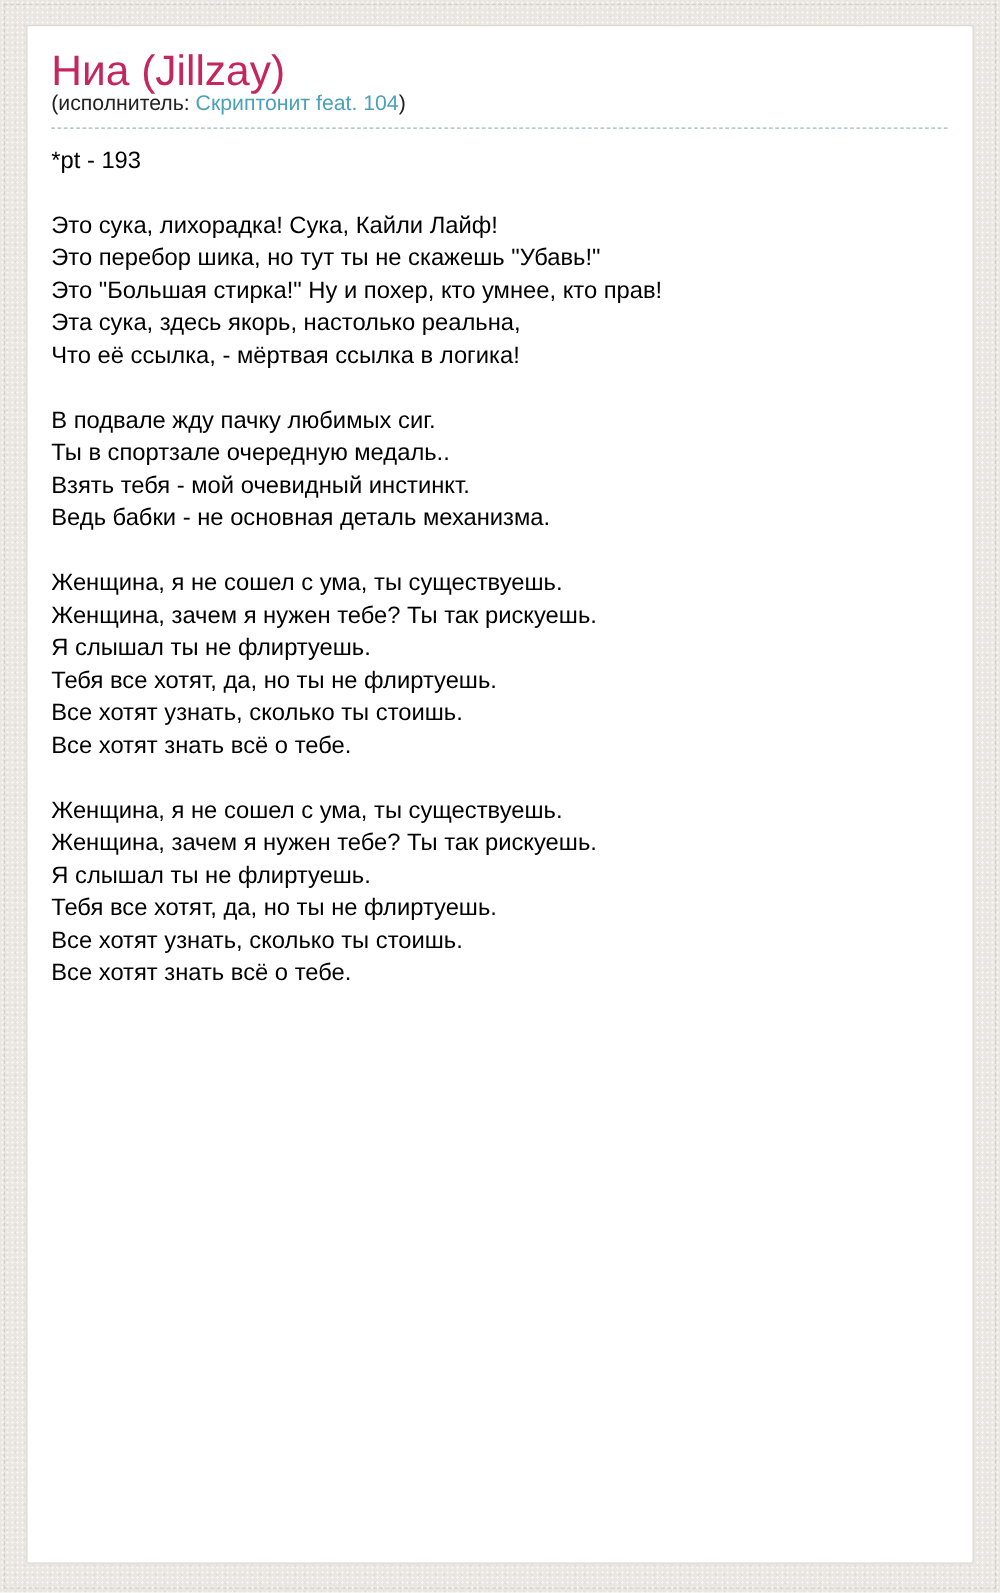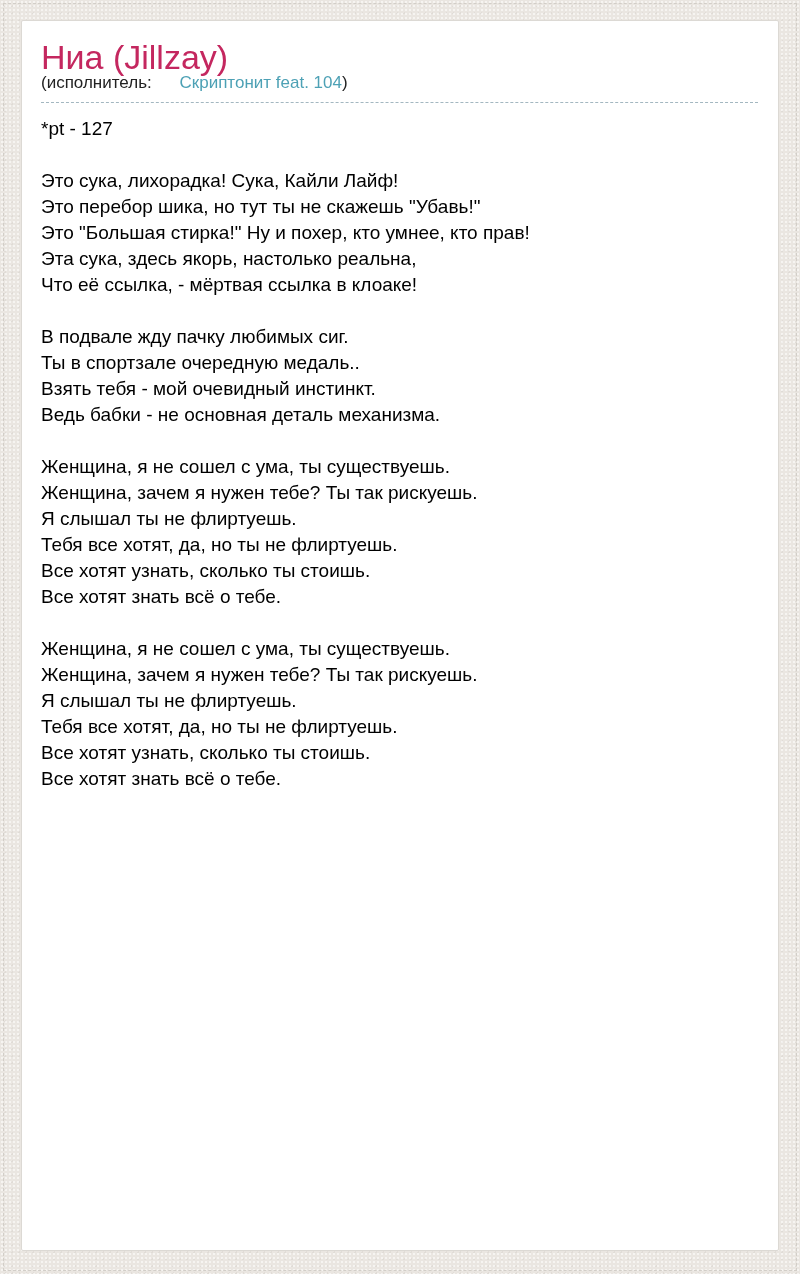--- a/index.html
+++ b/index.html
@@ -56,21 +56,20 @@
     line-height: 20px;
     color: #222222;
     padding-bottom: 9px;
     border-bottom: 1px dashed #a3b7c0;
   }
 
   .artist-line a.artist-link {
     color: #4da1b5;
     text-decoration: none;
     cursor: pointer;
-    margin-left: 23px;
   }
 
   .lyrics {
     font-size: 19px;
     line-height: 26px;
     color: #000000;
   }
 
   .lyrics p {
     margin: 26px 0;
@@ -90,26 +89,26 @@
   <div class="content">
 
     <h1 class="song-title">Ниа (Jillzay)</h1>
 
     <div class="artist-line">
       <span>(исполнитель: </span><a class="artist-link">Скриптонит feat. 104</a><span>)</span>
     </div>
 
     <div class="lyrics">
 
-    <p>*pt - 127</p>
+    <p>*pt - 193</p>
         <p>Это сука, лихорадка! Сука, Кайли Лайф!
 Это перебор шика, но тут ты не скажешь "Убавь!"
 Это "Большая стирка!" Ну и похер, кто умнее, кто прав!
 Эта сука, здесь якорь, настолько реальна,
-Что её ссылка, - мёртвая ссылка в клоаке!</p>
+Что её ссылка, - мёртвая ссылка в логика!</p>
         <p>В подвале жду пачку любимых сиг.
 Ты в спортзале очередную медаль..
 Взять тебя - мой очевидный инстинкт.
 Ведь бабки - не основная деталь механизма.</p>
         <p>Женщина, я не сошел с ума, ты существуешь.
 Женщина, зачем я нужен тебе? Ты так рискуешь.
 Я слышал ты не флиртуешь.
 Тебя все хотят, да, но ты не флиртуешь.
 Все хотят узнать, сколько ты стоишь.
 Все хотят знать всё о тебе.</p>

